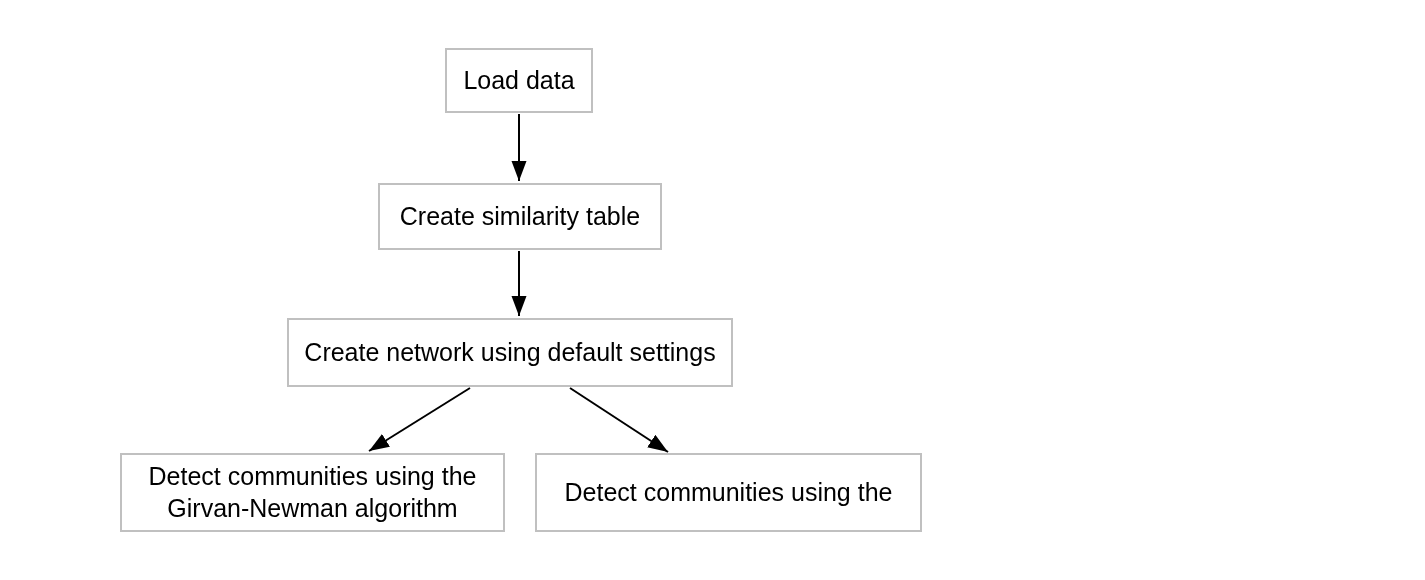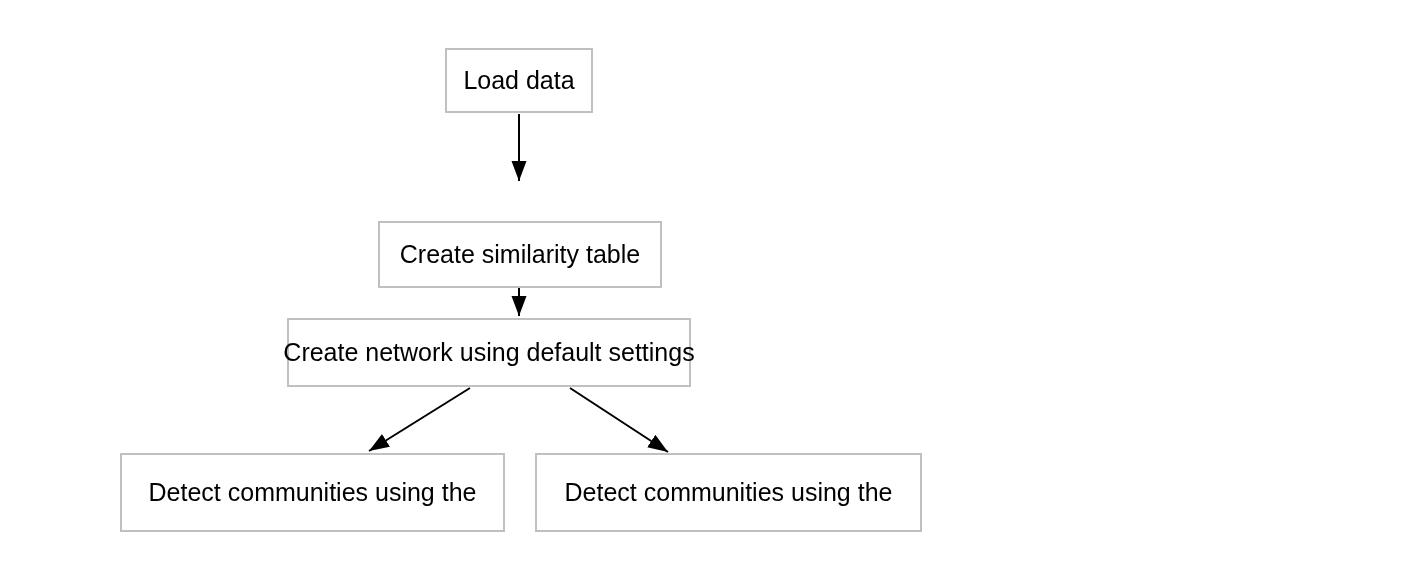--- a/index.html
+++ b/index.html
@@ -37,22 +37,22 @@
     justify-content: center;
     text-align: center;
     white-space: nowrap;
   }
   .node-line {
     display: block;
     text-align: center;
   }
   
   #node-0 { left: 445px; top: 48px;  width: 148px; height: 65px; }
-  #node-1 { left: 378px; top: 183px; width: 284px; height: 67px; margin-top: 38px; }
-  #node-2 { left: 287px; top: 318px; width: 404px; height: 69px; }
+  #node-1 { left: 378px; top: 183px; width: 284px; height: 67px; }
+  #node-2 { left: 287px; top: 318px; width: 446px; height: 69px; }
   #node-3 { left: 120px; top: 453px; width: 385px; height: 79px; }
   #node-4 { left: 535px; top: 453px; width: 387px; height: 79px; }
 </style>
 </head>
 <body>
 
 <div class="canvas">
 
   <svg class="edges" width="1425" height="580" viewBox="0 0 1425 580" xmlns="http://www.w3.org/2000/svg">
     <defs>
@@ -73,19 +73,20 @@
   <div class="node" id="node-1">
     <span class="node-line">Create similarity table</span>
   </div>
 
   <div class="node" id="node-2">
     <span class="node-line">Create network using default settings</span>
   </div>
 
   <div class="node" id="node-3">
     <span class="node-line">Detect communities using the</span>
+    <span class="node-line">Girvan-Newman algorithm</span>
   </div>
 
   <div class="node" id="node-4">
     <span class="node-line">Detect communities using the</span>
   </div>
 
 </div>
 
 </body></html>

